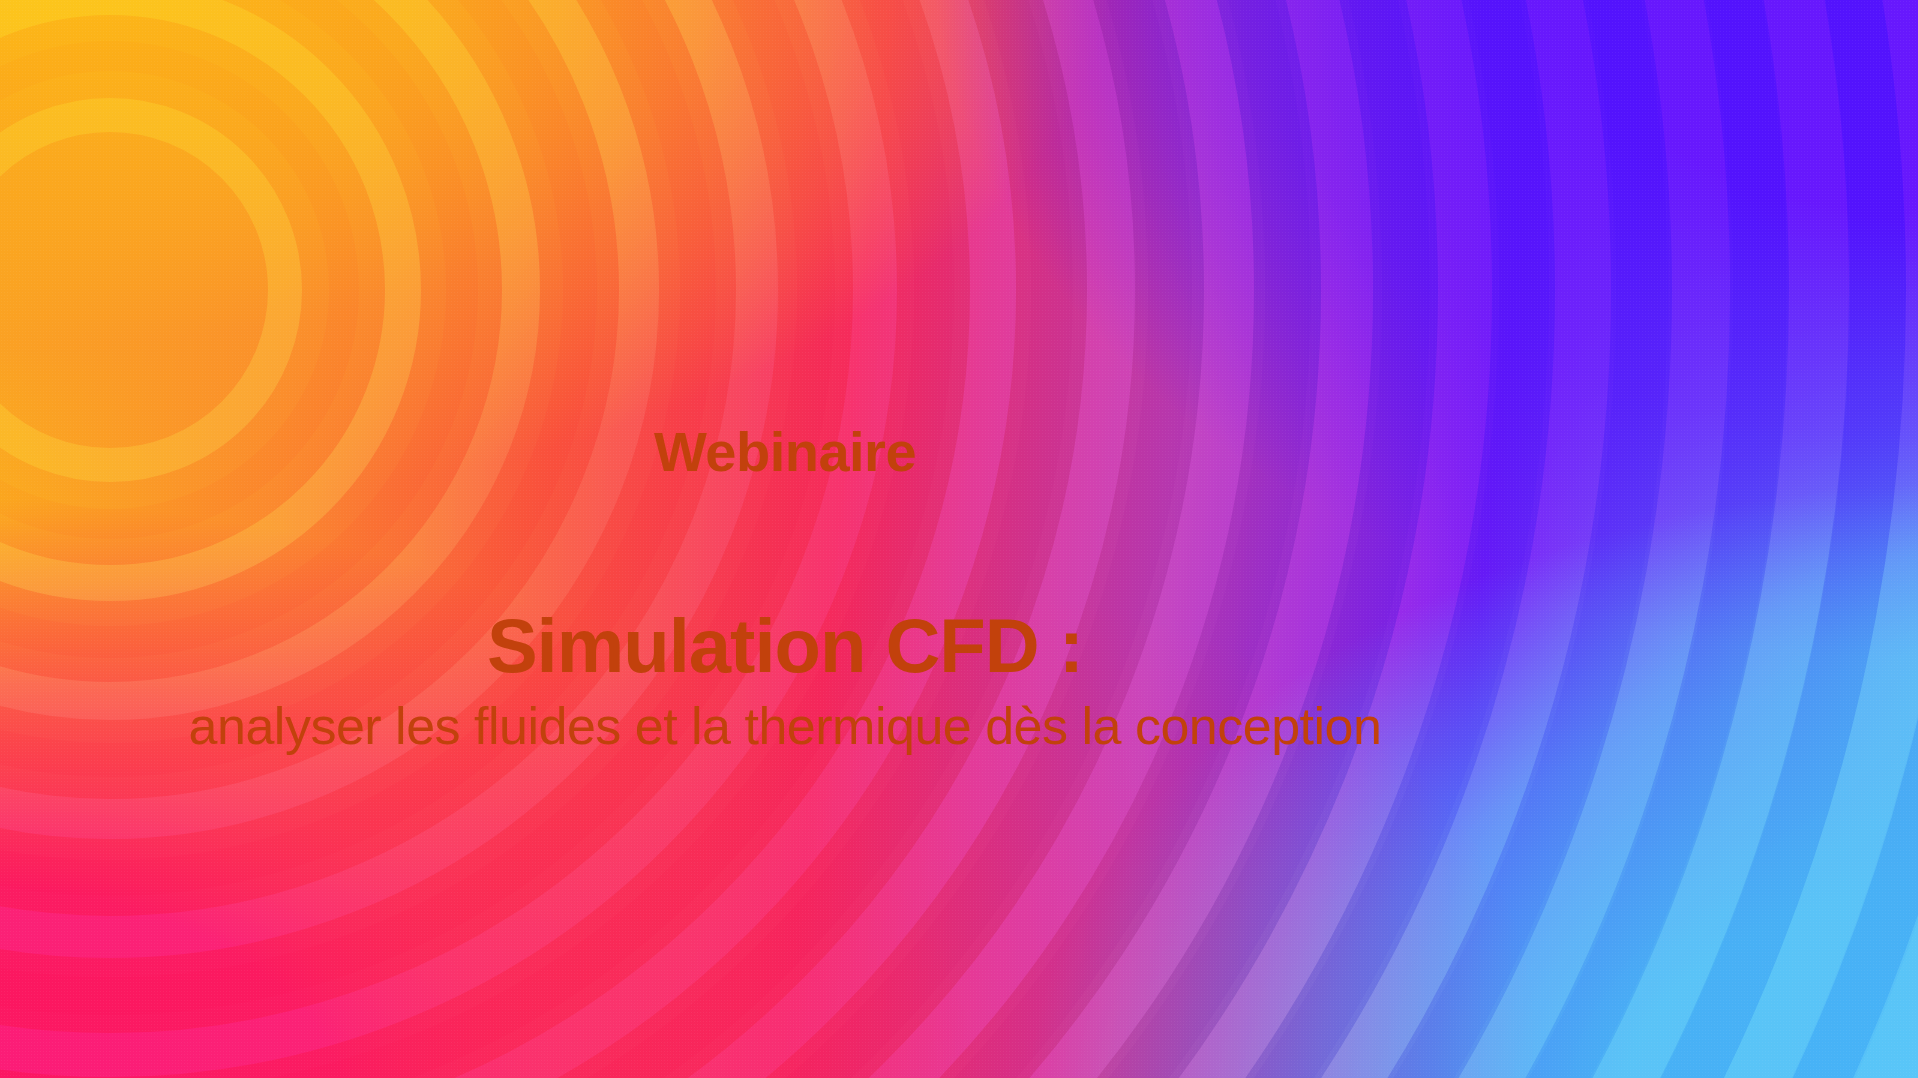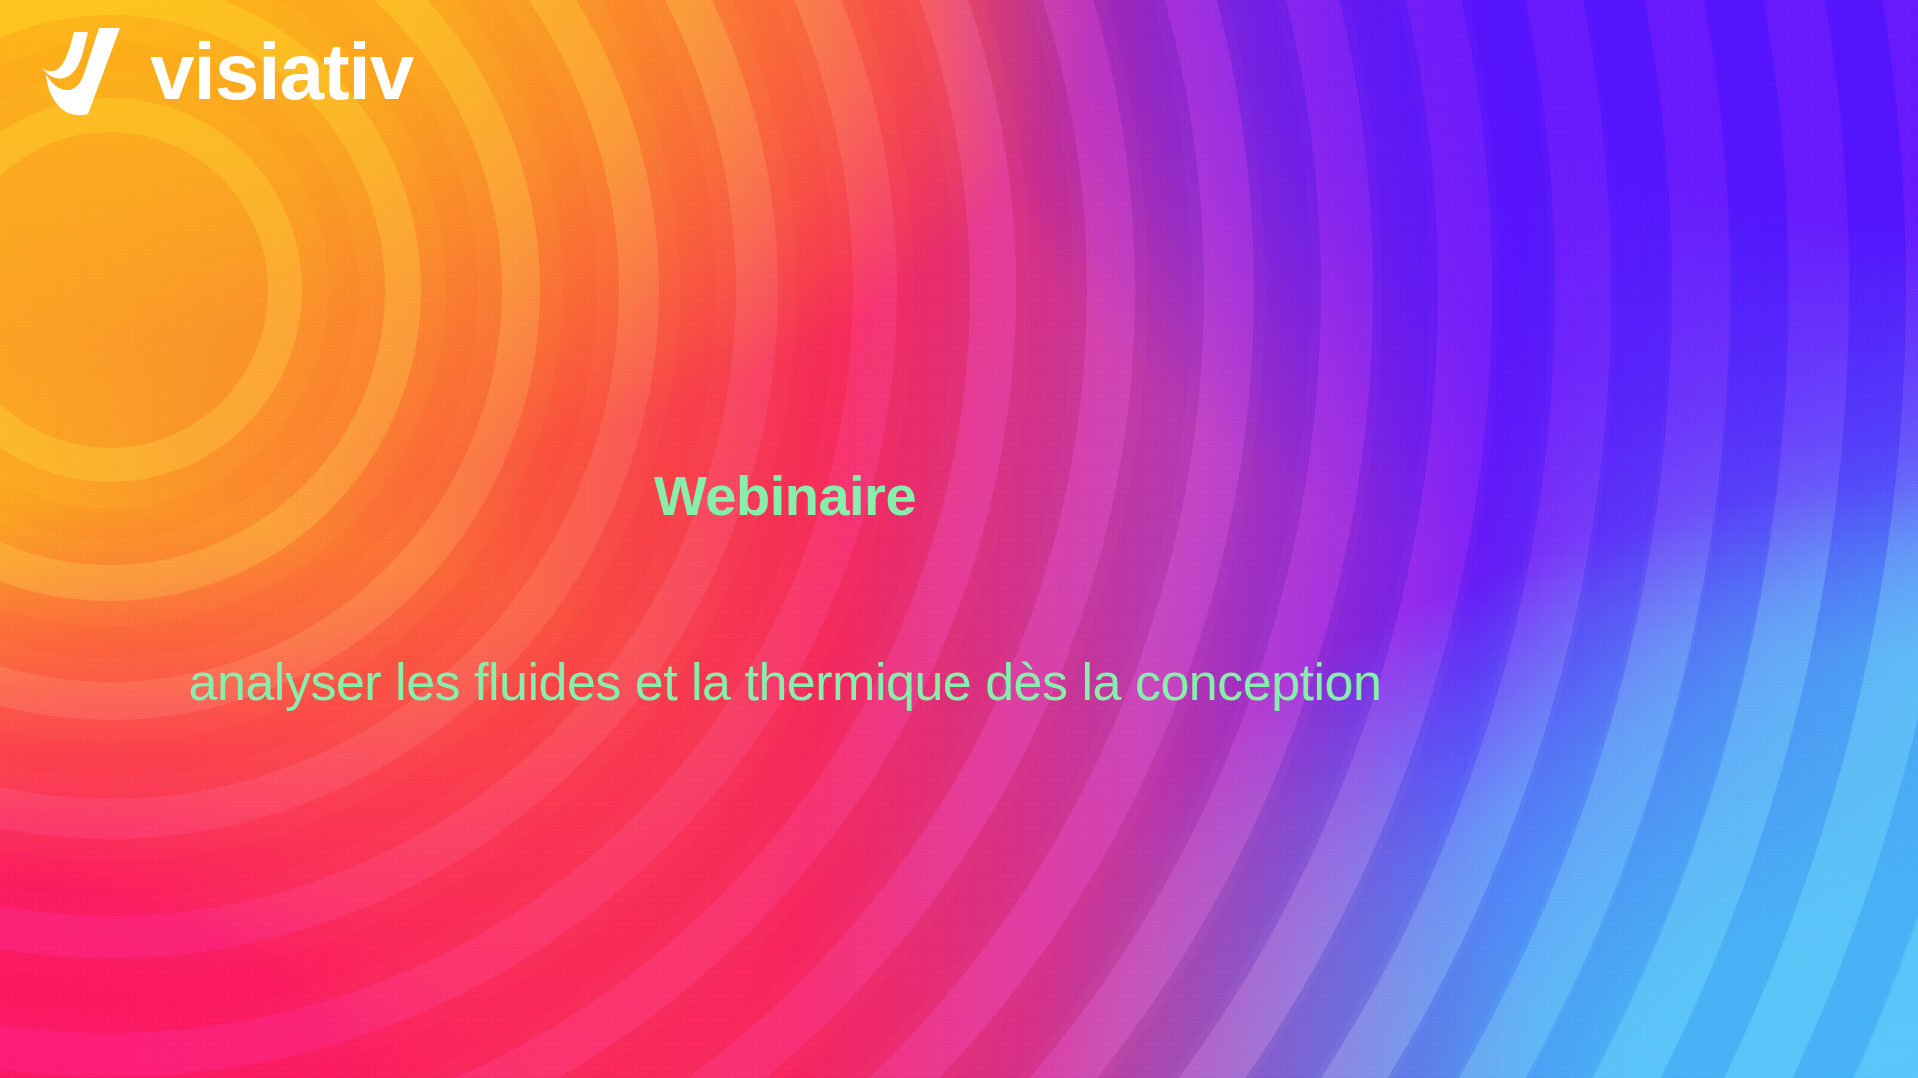--- a/index.html
+++ b/index.html
@@ -108,21 +108,21 @@
     width: 1570px;
     height: 1078px;
     z-index: 5;
     display: flex;
     flex-direction: column;
     align-items: center;
     justify-content: center;
     padding-top: 100px;
     box-sizing: border-box;
     text-align: center;
-    color: #86efac;
+    color: #c2410c;
   }
 
   .eyebrow {
     font-size: 56px;
     font-weight: 700;
     letter-spacing: -0.5px;
     line-height: 1.1;
     margin: 0 0 120px 0;
   }
 
@@ -195,26 +195,20 @@
         <circle cx="110" cy="290" r="1532" stroke-width="52"></circle>
         <circle cx="110" cy="290" r="1650" stroke-width="54"></circle>
         <circle cx="110" cy="290" r="1768" stroke-width="56"></circle>
         <circle cx="110" cy="290" r="1886" stroke-width="58"></circle>
       </g>
     </svg>
   </div>
 
   <div class="grain"></div>
 
-  <div class="logo">
-    <svg class="logo-mark" viewBox="0 0 96 92" aria-hidden="true">
-      <path d="M84 2 L52 88 C46 90 34 90 26 83 C16 75 11 61 10 48 C16 59 25 65 33 64 C40 63 45 57 48 48 L63 2 Z" fill="#FFFFFF"></path>
-      <path d="M38 6 C34 22 30 34 25 40 C20 46 13 47 6 42 C12 50 20 54 28 52 C36 50 42 42 46 30 L52 6 Z" fill="#FFFFFF"></path>
-    </svg>
-    <span class="logo-word">visiativ</span>
-  </div>
 
   <div class="content">
     <div class="eyebrow">Webinaire</div>
+    <h1 class="headline">Simulation CFD :</h1>
     <p class="subhead">analyser les fluides et la thermique dès la conception</p>
   </div>
 
 </div>
 
 </body></html>

